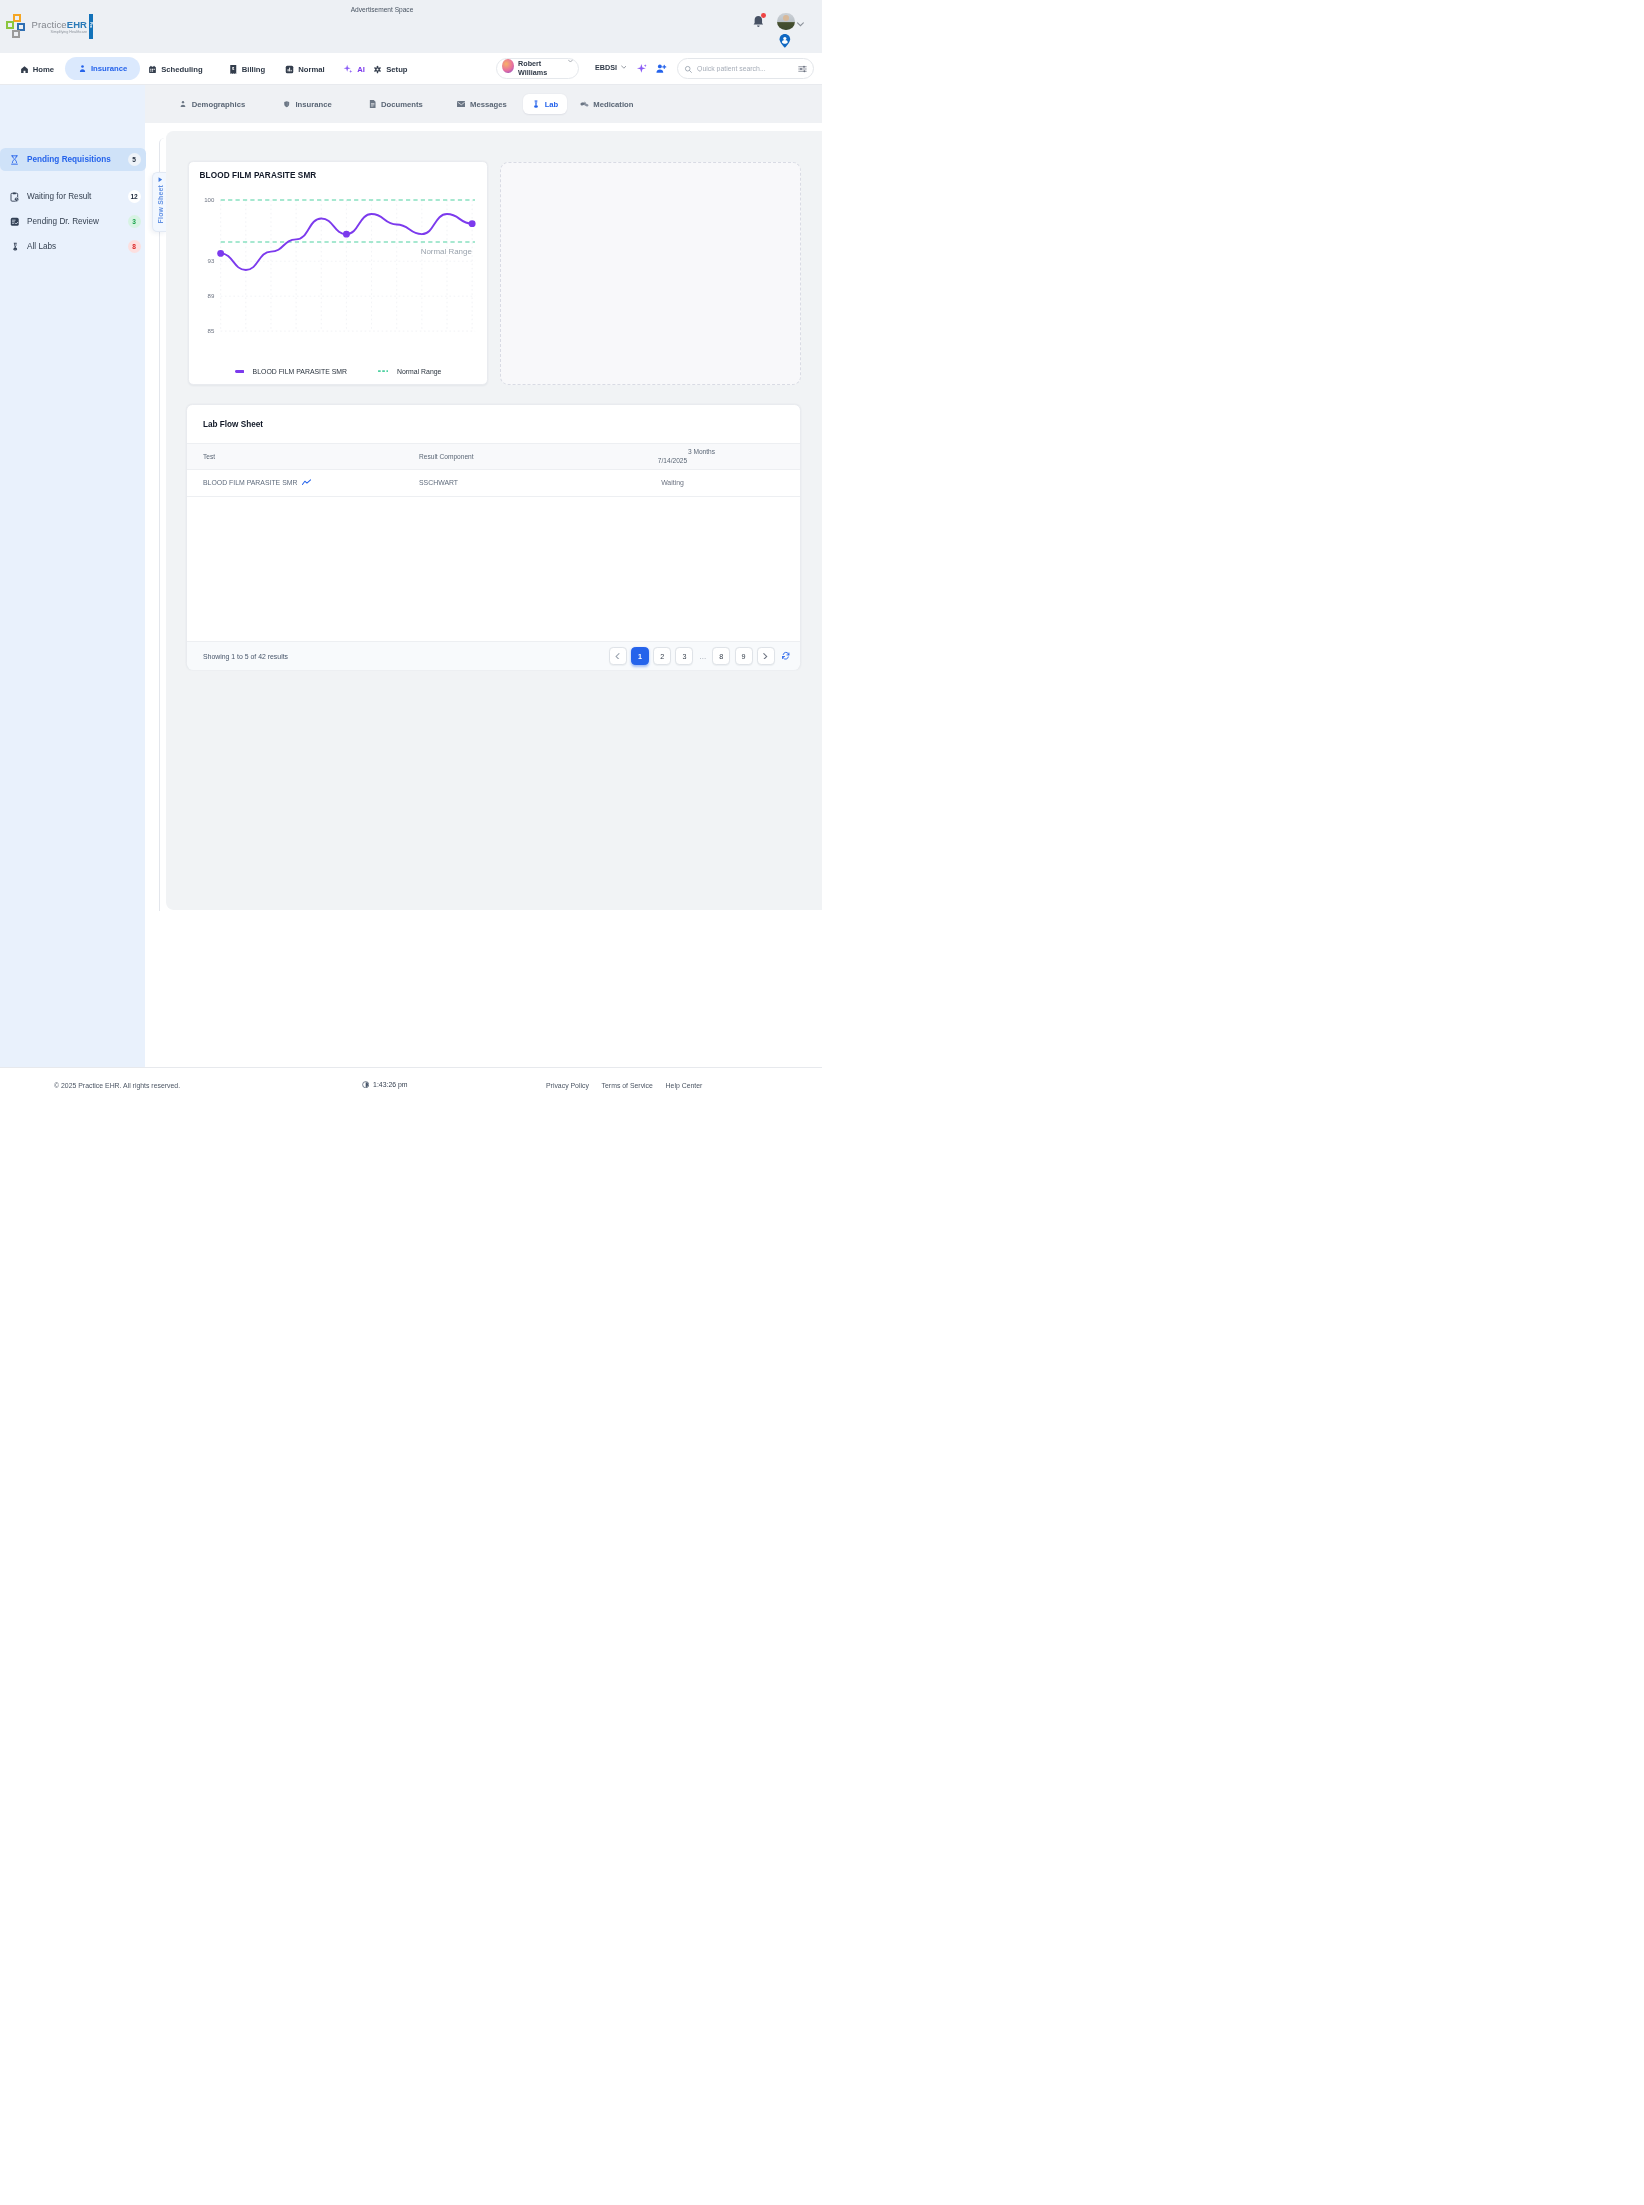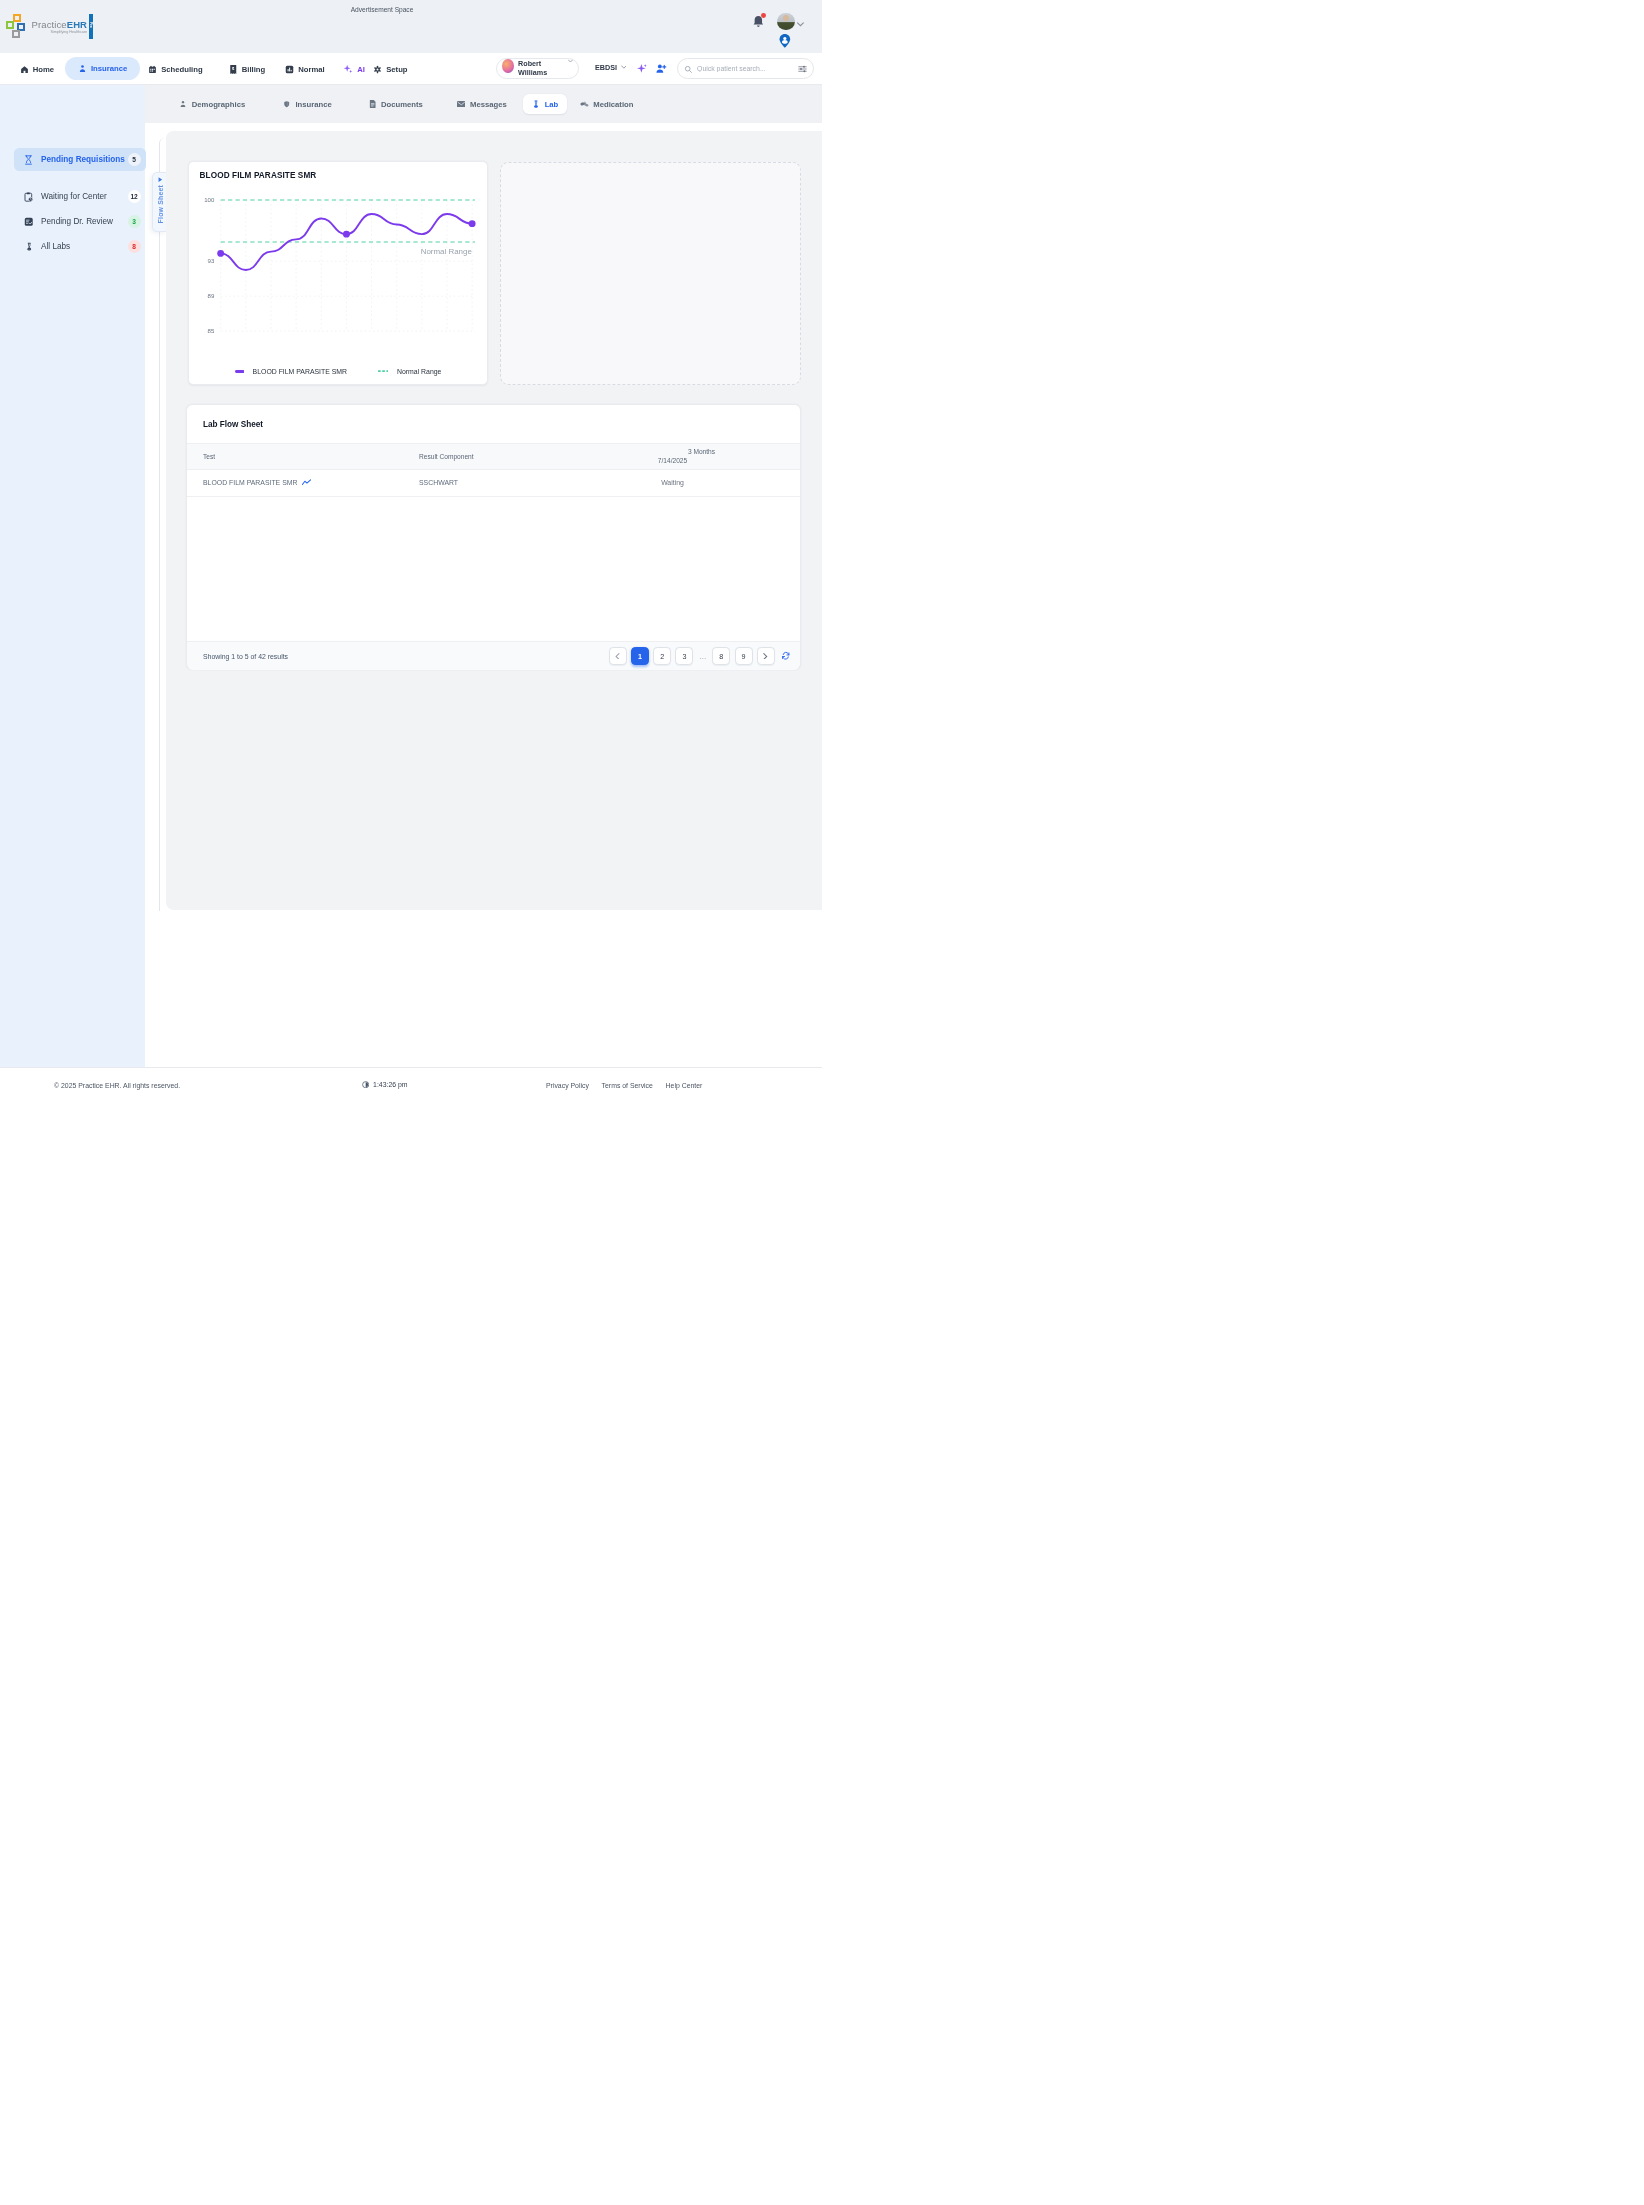--- a/index.html
+++ b/index.html
@@ -53,21 +53,21 @@
   .tab svg { flex:0 0 auto; }
   #tab-demographics { margin-left:34px; }
   #tab-insurance { margin-left:38px; }
   #tab-documents { margin-left:37px; }
   #tab-messages { margin-left:34px; }
   #tab-lab { margin-left:16px; background:#ffffff; color:#2563eb; padding:5.8px 9px; border-radius:5.8px; box-shadow:0 0.5px 1.6px rgba(20,30,60,.08); }
   #tab-medication { margin-left:12.2px; }
 
   
   #sidebar { position:absolute; left:0; top:85px; width:145px; height:982px; background:#e9f1fc; }
-  .side-item { position:absolute; left:14px; width:132px; height:23px; display:flex; align-items:center; border-radius:5.3px; cursor:pointer; }
+  .side-item { position:absolute; left:0; width:146px; height:23px; display:flex; align-items:center; border-radius:5.3px; cursor:pointer; }
   .side-item .si-icon { width:11.7px; margin-left:9px; display:flex; justify-content:center; }
   .side-item .si-label { margin-left:6.4px; font-size:8.2px; font-weight:500; color:#333f4f; flex:1; }
   .side-item .si-badge { width:13.2px; height:13.2px; border-radius:50%; margin-right:5.3px; display:flex; align-items:center; justify-content:center; font-size:6.6px; font-weight:600; }
   #side-pending-req { top:63px; background:#cfe2f8; }
   #side-pending-req .si-label { color:#2563eb; font-weight:600; }
   #side-waiting { top:100px; } #side-review { top:125px; } #side-alllabs { top:150px; }
   .badge-neutral { background:#eef3f9; color:#1e293b; }
   .badge-white   { background:#ffffff; color:#1e293b; }
   .badge-green   { background:#d7f3e3; color:#17a34a; }
   .badge-red     { background:#fcdfdf; color:#dc2626; }
@@ -323,21 +323,21 @@
   </div>
   <div class="side-item" id="side-waiting">
     <span class="si-icon">
       <svg width="9.5" height="10" viewBox="0 0 22 24">
           <rect x="2" y="3" width="16" height="19" rx="2.5" stroke="#334155" stroke-width="2.2" fill="none"></rect>
           <rect x="6.5" y="1" width="7" height="4.5" rx="1.5" fill="#334155"></rect>
           <circle cx="15.5" cy="17.5" r="5" fill="#334155" stroke="#e9f1fc" stroke-width="1.5"></circle>
           <path d="M15.5 15v2.7l2 1.2" stroke="#e9f1fc" stroke-width="1.4" fill="none" stroke-linecap="round"></path>
         </svg>
     </span>
-    <span class="si-label">Waiting for Center</span>
+    <span class="si-label">Waiting for Result</span>
     <span class="si-badge badge-white">12</span>
   </div>
   <div class="side-item" id="side-review">
     <span class="si-icon">
       <svg width="9.5" height="9.5" viewBox="0 0 24 24">
           <rect x="2" y="2" width="20" height="20" rx="4" fill="#334155"></rect>
           <path d="M6 8h7M6 12h5M6 16h4" stroke="#e9f1fc" stroke-width="1.8" stroke-linecap="round"></path>
           <path d="M13.5 15.5l2.2 2.2 3.8-4.2" stroke="#e9f1fc" stroke-width="2" fill="none" stroke-linecap="round"></path>
         </svg>
     </span>

